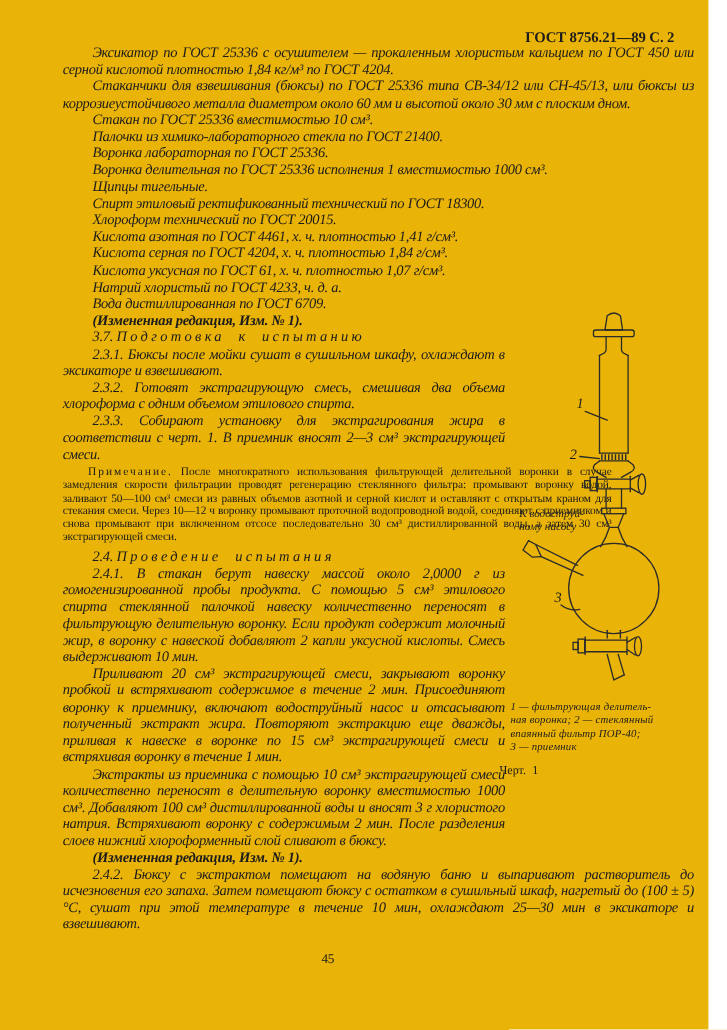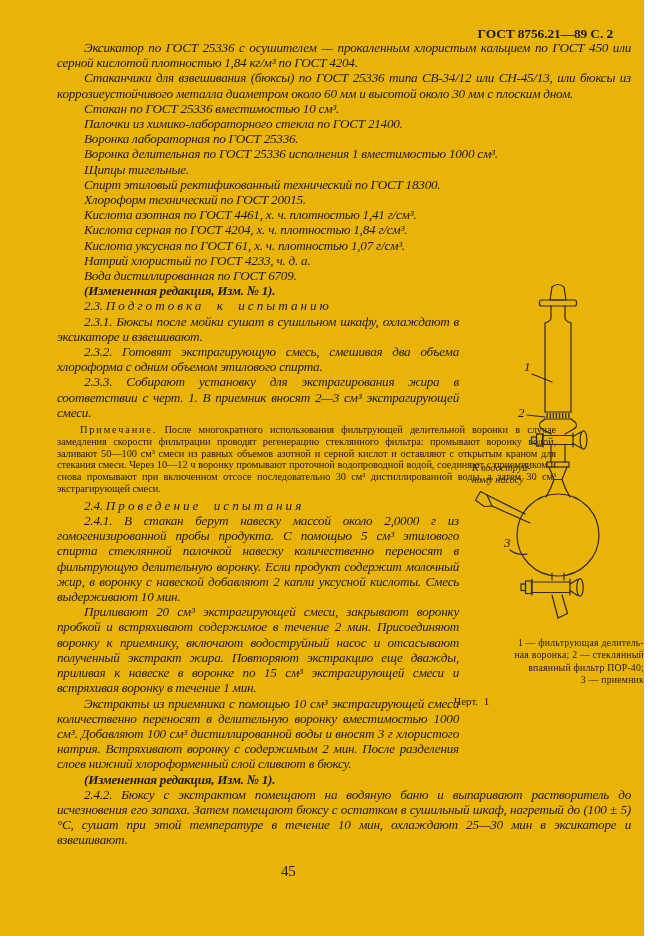--- a/index.html
+++ b/index.html
@@ -20,38 +20,39 @@
   .para { margin:0; text-indent:27px;font-style:italic; }
   .bold { font-weight:700; }
   .narrow { margin-right:172px; }
   .sec-head .spaced { letter-spacing:3px; word-spacing:6px; }
   .note {
     margin:4px 75px 3px 0; text-indent:23px;
     font-size:10.4px; line-height:11.8px; letter-spacing:-0.1px;
   }
   .note-label { letter-spacing:1.8px; }
   .page-num {
-    width:34px; margin:16px 0 0 224px; 
-    font-size:15px; text-indent:0;
+    width:34px; margin:16px 0 0 224px; text-align:center;
+    font-size:12px; text-indent:0;
   }
   .figure { position:absolute; left:454px; top:276px; width:200px; }
   .fig-svg { display:block; }
   .fig-svg text {
     font-family:"Liberation Serif","DejaVu Serif",serif;
     font-style:italic; font-size:13px; fill:#1c1c1c;
   }
   .pump-label {
     position:absolute; left:18px; top:186px; width:78px;
     font-style:italic; font-size:10.2px; line-height:11.5px;
     white-space:pre-line; color:#222;
   }
   .fig-caption {
-    margin:9px auto 0; width:180px; text-align:right;
+    margin:9px auto 0; width:180px; text-align:left;
     font-size:9.8px; line-height:12.3px; white-space:pre-line;
     letter-spacing:0.2px;
+    font-style:italic;
   }
   .fig-number { margin-top:9px; text-align:left; font-size:11px; word-spacing:3px; }
 </style>
 </head>
 <body>
 
 <div class="page">
 
   <div class="doc-header">ГОСТ 8756.21—89 С. 2</div>
 
@@ -66,21 +67,21 @@
     <p class="para">Спирт этиловый ректификованный технический по ГОСТ 18300.</p>
     <p class="para">Хлороформ технический по ГОСТ 20015.</p>
     <p class="para">Кислота азотная по ГОСТ 4461, х. ч. плотностью 1,41 г/см³.</p>
     <p class="para">Кислота серная по ГОСТ 4204, х. ч. плотностью 1,84 г/см³.</p>
     <p class="para">Кислота уксусная по ГОСТ 61, х. ч. плотностью 1,07 г/см³.</p>
     <p class="para">Натрий хлористый по ГОСТ 4233, ч. д. а.</p>
     <p class="para">Вода дистиллированная по ГОСТ 6709.</p>
 
     <p class="para bold">(Измененная редакция, Изм. № 1).</p>
 
-    <p class="para sec-head"><span>2.3.</span> <span class="spaced">Подготовка к испытанию</span></p>
+    <p class="para sec-head"><span>3.7.</span> <span class="spaced">Подготовка к испытанию</span></p>
 
     <p class="para narrow">2.3.1. Бюксы после мойки сушат в сушильном шкафу, охлаждают в эксикаторе и взвешивают.</p>
     <p class="para narrow">2.3.2. Готовят экстрагирующую смесь, смешивая два объема хлороформа с одним объемом этилового спирта.</p>
     <p class="para narrow">2.3.3. Собирают установку для экстрагирования жира в соответствии с черт. 1. В приемник вносят 2—3 см³ экстрагирующей смеси.</p>
 
     <p class="note"><span class="note-label">Примечание.</span> <span>После многократного использования фильтрующей делительной воронки в случае замедления скорости фильтрации проводят регенерацию стеклянного фильтра: промывают воронку водой, заливают 50—100 см³ смеси из равных объемов азотной и серной кислот и оставляют с открытым краном для стекания смеси. Через 10—12 ч воронку промывают проточной водопроводной водой, соединяют с приемником и снова промывают при включенном отсосе последовательно 30 см³ дистиллированной воды, а затем 30 см³ экстрагирующей смеси.</span></p>
 
     <p class="para sec-head"><span>2.4.</span> <span class="spaced">Проведение испытания</span></p>
 
     <p class="para narrow">2.4.1. В стакан берут навеску массой около 2,0000 г из гомогенизированной пробы продукта. С помощью 5 см³ этилового спирта стеклянной палочкой навеску количественно переносят в фильтрующую делительную воронку. Если продукт содержит молочный жир, в воронку с навеской добавляют 2 капли уксусной кислоты. Смесь выдерживают 10 мин.</p>

